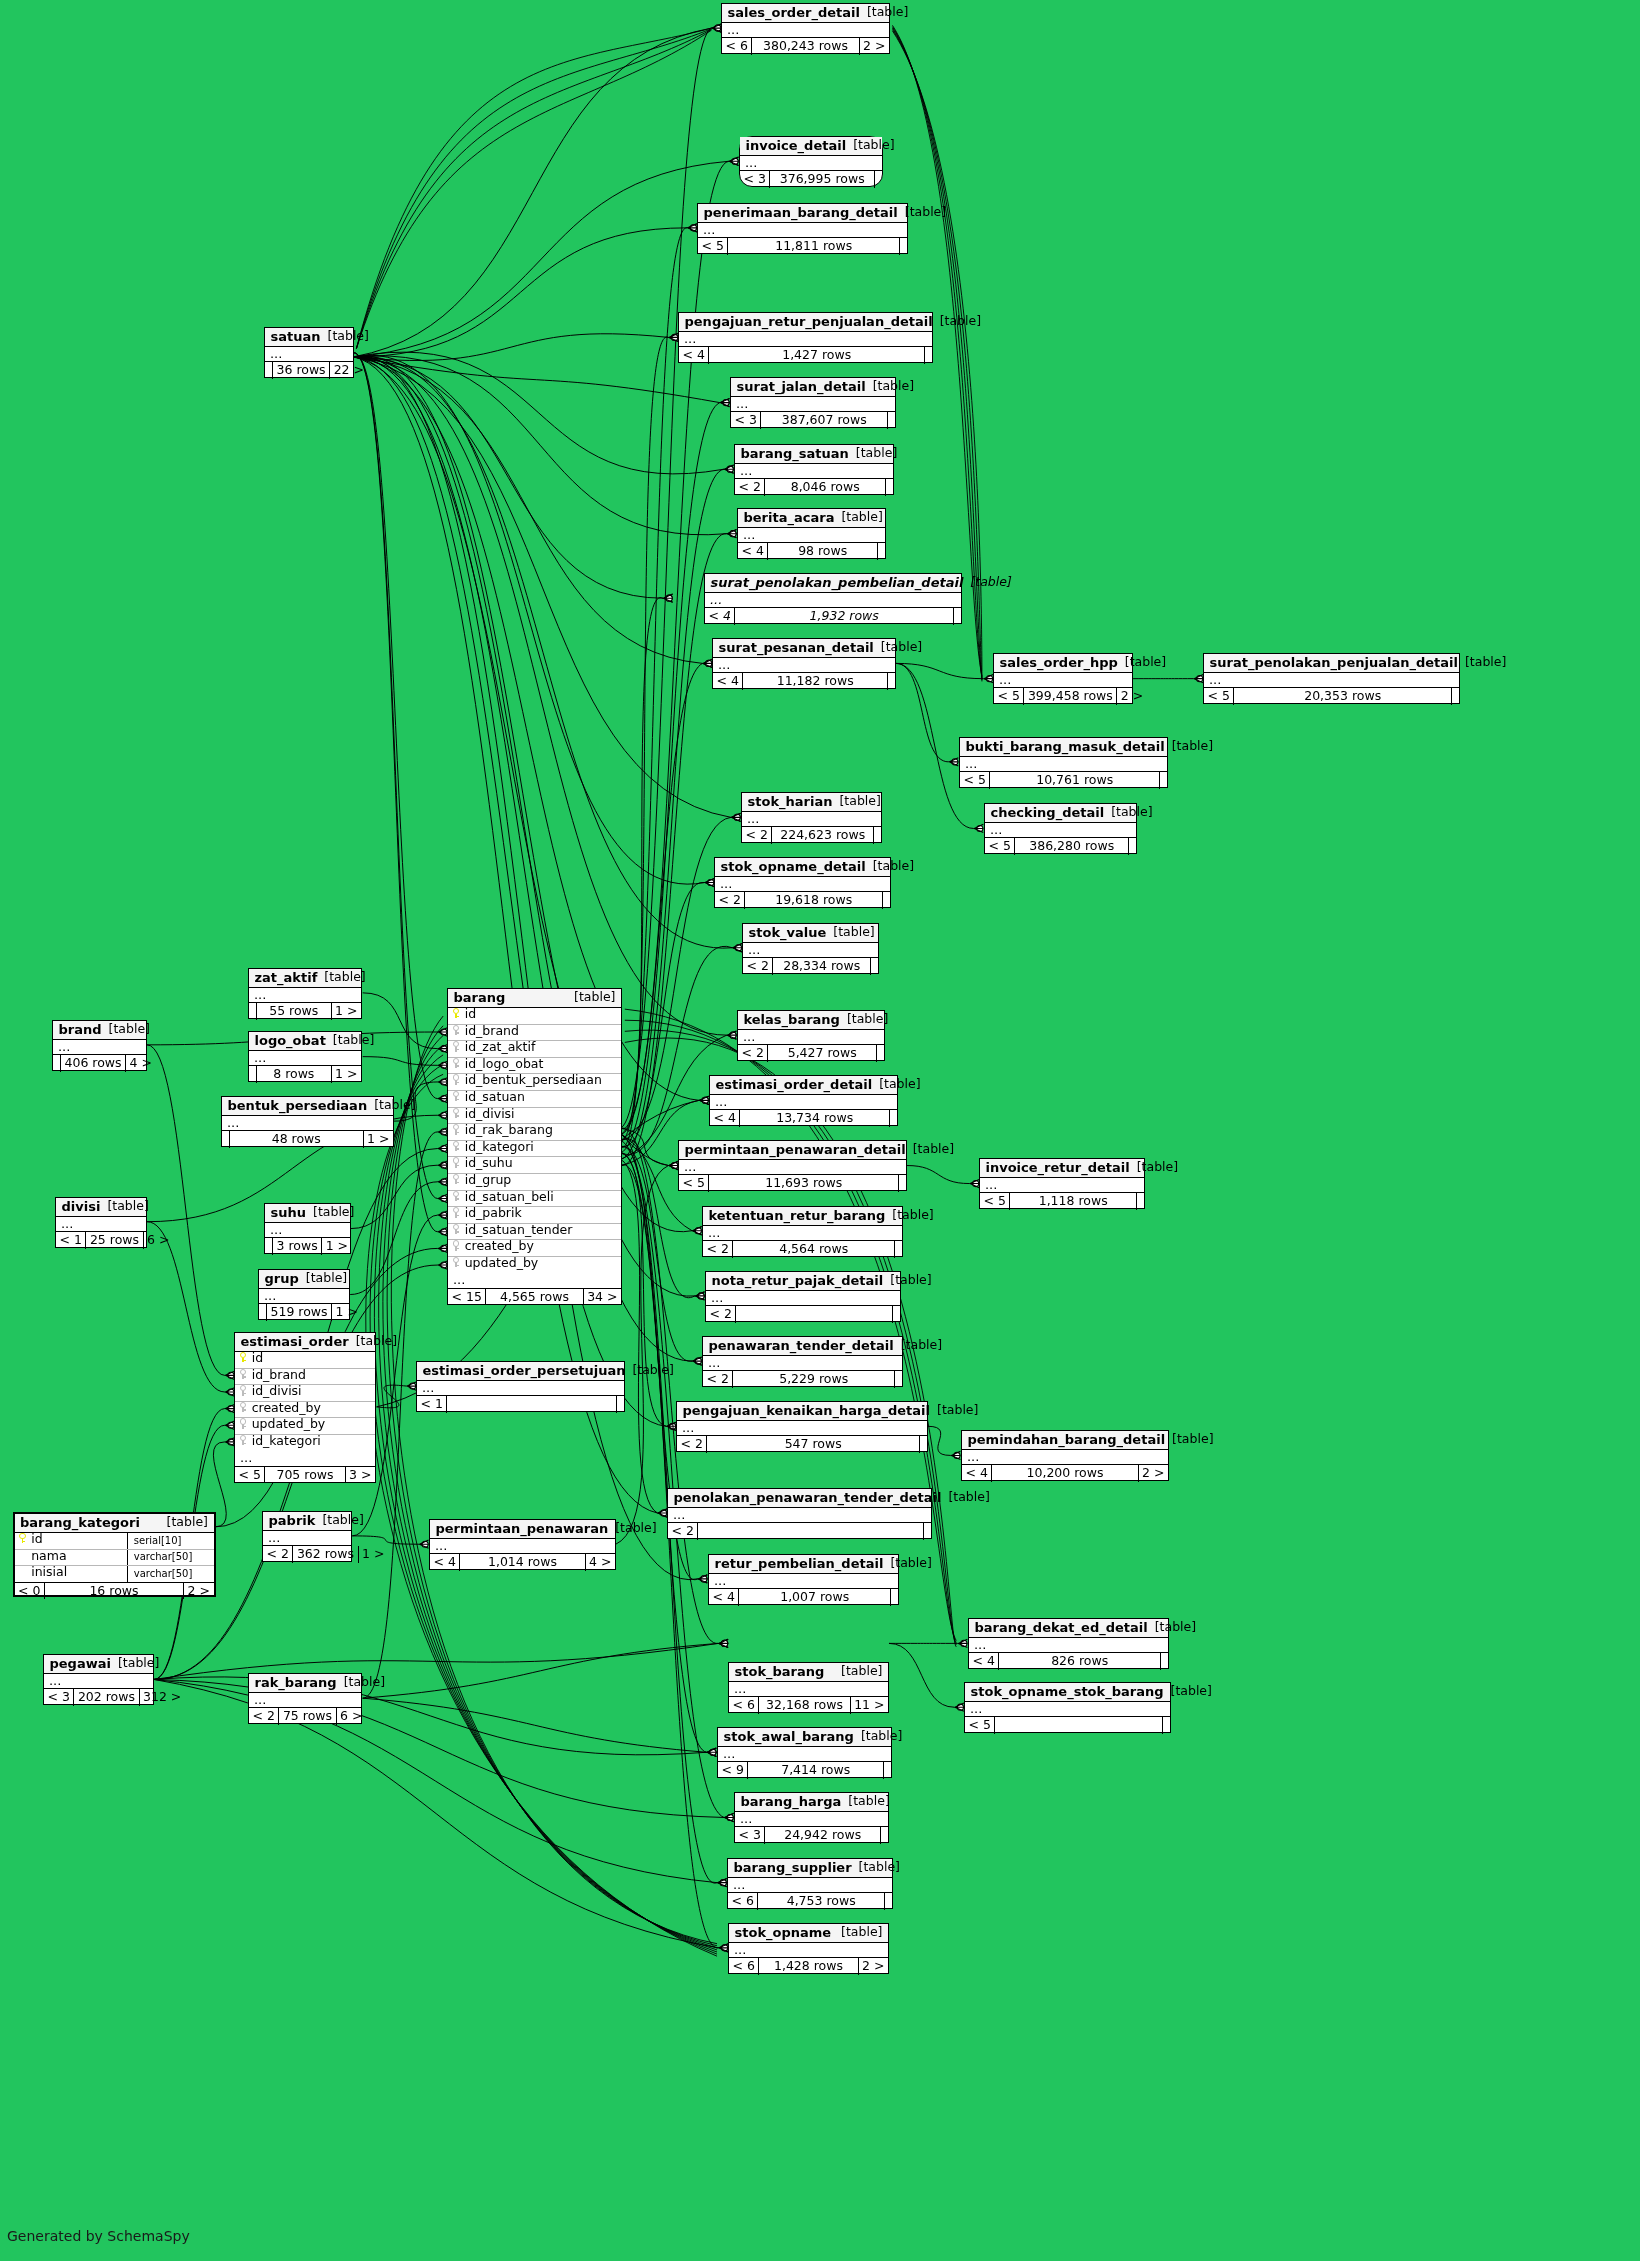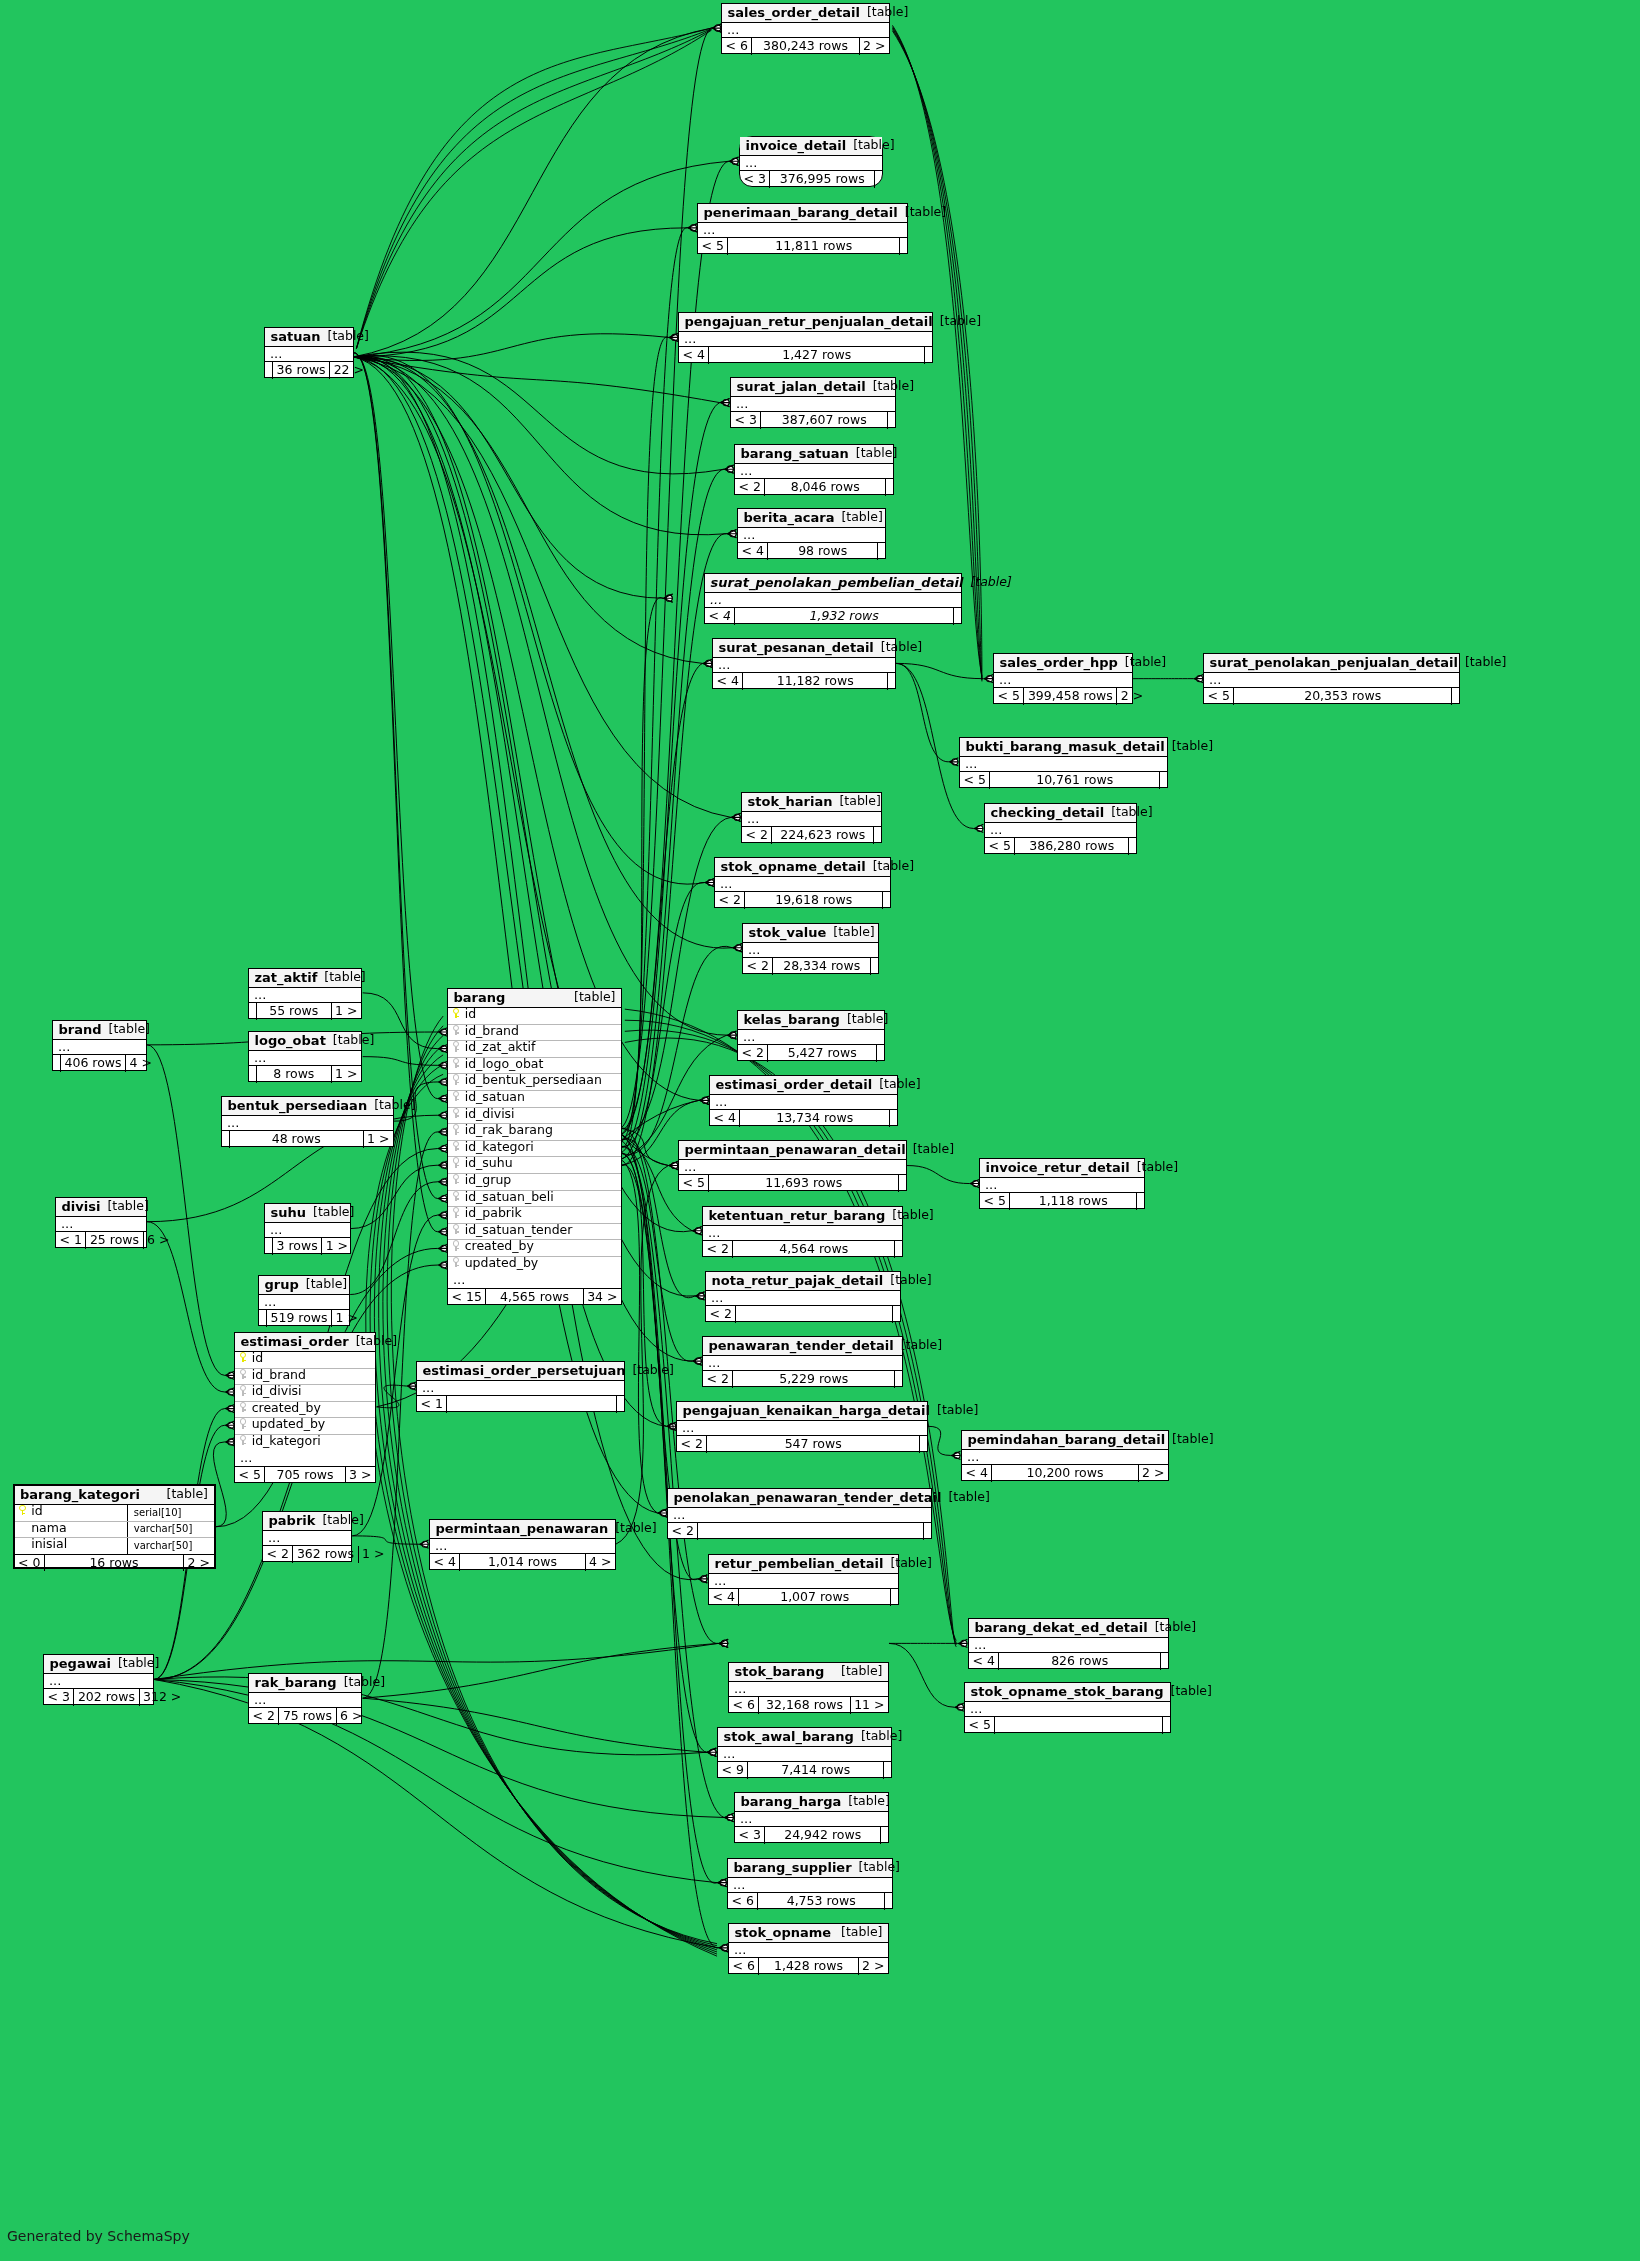--- a/index.html
+++ b/index.html
@@ -23,21 +23,21 @@
   }
   .node {
     position: absolute;
     box-sizing: border-box;
     border: 1.1px solid #000;
     background: #ffffff;
     font-size: 13px;
     line-height: 1;
     z-index: 5;
   }
-  .node.focal { border-width: 2.4px; }
+  .node.focal { border-width: 2.4px; margin-top: 28px; }
 
   .n-head {
     display: flex;
     align-items: center;
     justify-content: space-between;
     background: #f5f5f5;
     border-bottom: 1.1px solid #000;
     padding: 2.8px 5.5px 3.5px 5.5px;
     height: 19px;
     box-sizing: border-box;
@@ -1128,21 +1128,21 @@
           <span class="n-tag">[table]</span>
         </div>
         <div class="n-cols"></div>
         <div class="n-ellipsis">...</div>
         <div class="n-foot">
           <div class="f-left"></div>
           <div class="f-mid ">3 rows</div>
           <div class="f-right">1 &gt;</div>
         </div>
       </div>
-      <div class="node" style="left: 258px; top: 1269px; width: 92px; height: 51px; margin-top: 6px;">
+      <div class="node" style="left: 258px; top: 1269px; width: 92px; height: 51px;">
         <div class="n-head">
           <span class="n-title">grup</span>
           <span class="n-tag">[table]</span>
         </div>
         <div class="n-cols"></div>
         <div class="n-ellipsis">...</div>
         <div class="n-foot">
           <div class="f-left"></div>
           <div class="f-mid ">519 rows</div>
           <div class="f-right">1 &gt;</div>

